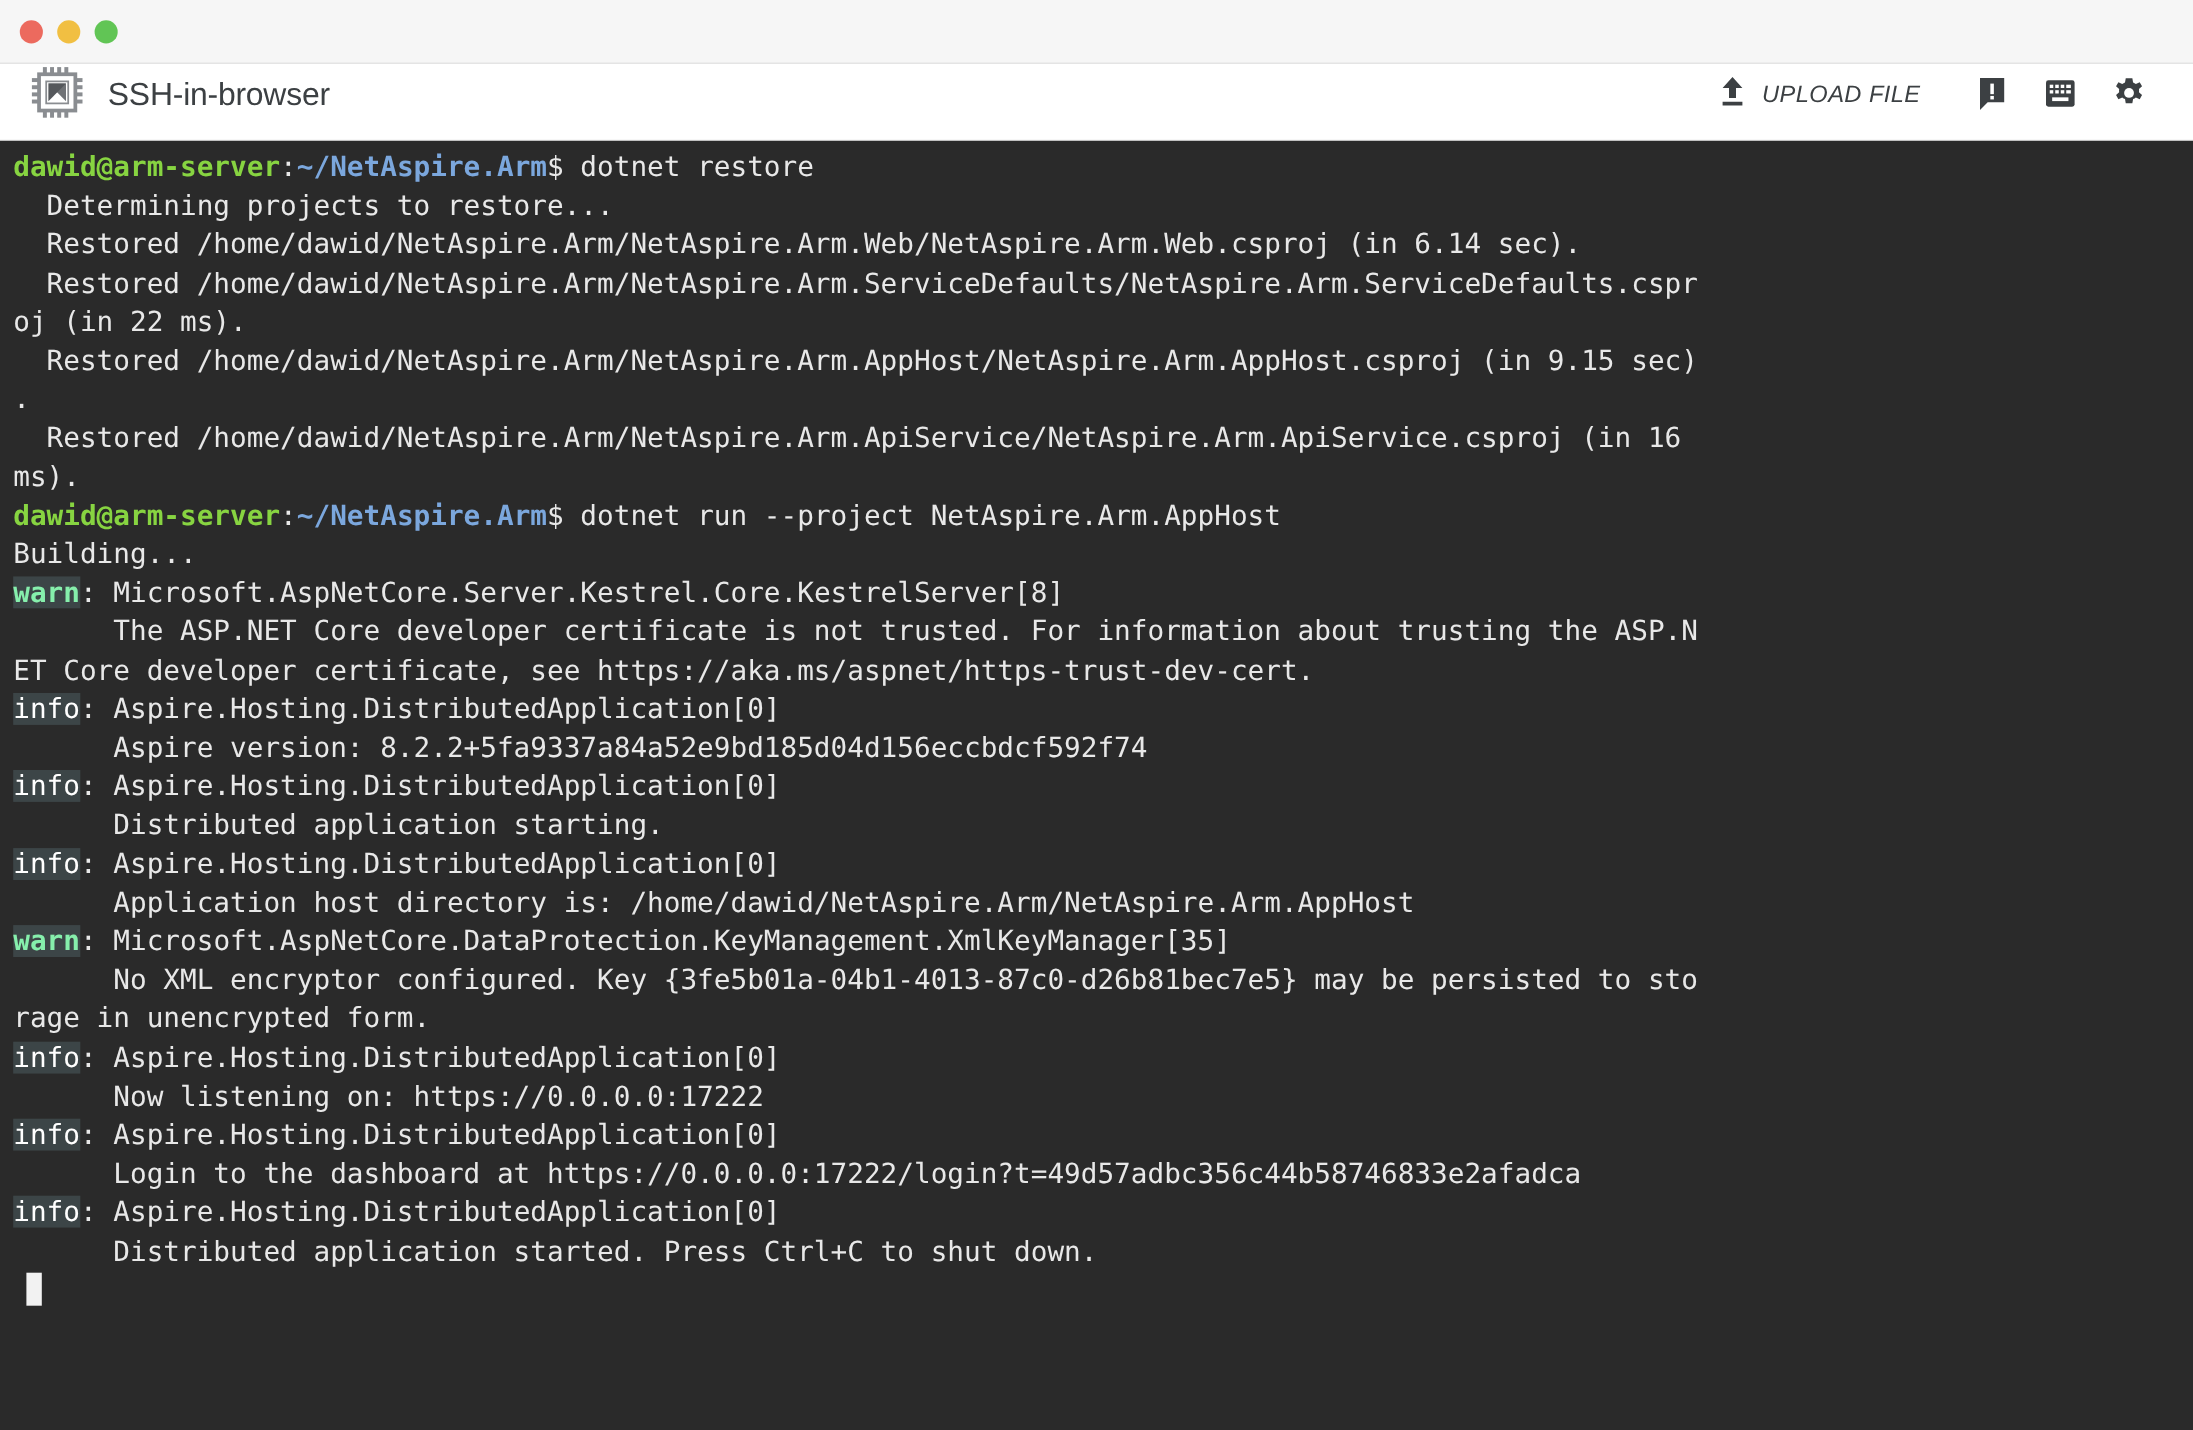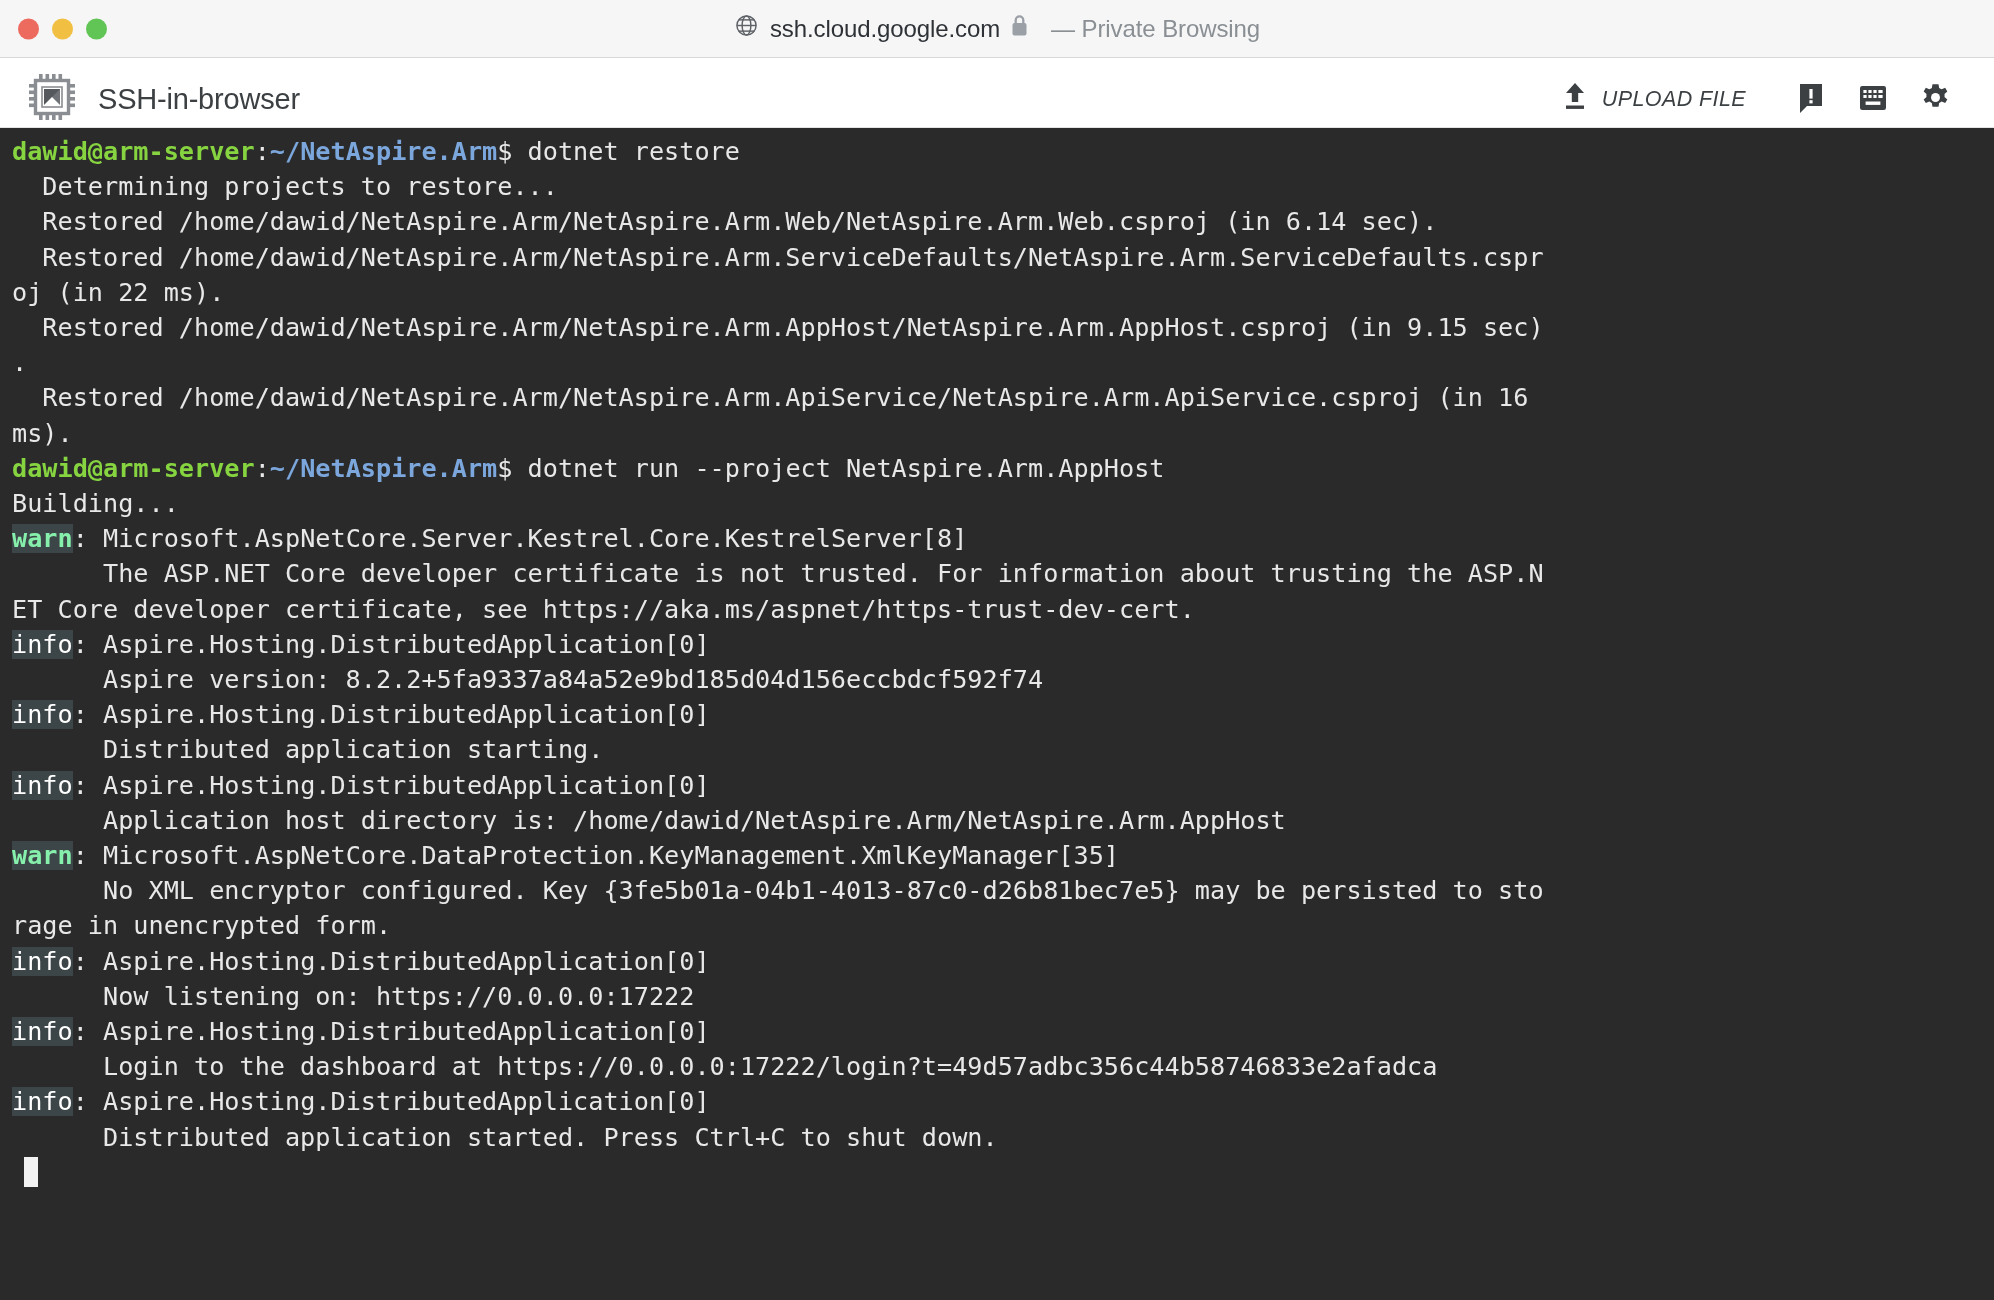--- a/index.html
+++ b/index.html
@@ -59,21 +59,21 @@
   }
   .site-host { font-weight: 400; color: #2e3236; white-space: nowrap; }
 
   
   .app-toolbar {
     position: relative;
     height: 70px;
     width: 100%;
     background: #ffffff;
     display: flex;
-    align-items: flex-end;
+    align-items: flex-start;
     padding: 0 28px 0 26px;
     border-bottom: 1px solid #e3e3e3;
   }
   .brand {
     display: flex;
     align-items: center;
     gap: 20px;
   }
   .brand-title {
     font-size: 29px;
@@ -161,39 +161,20 @@
 <body>
 
 <div class="browser-titlebar">
 
   <div class="traffic-lights">
     <span class="tl-dot tl-red"></span>
     <span class="tl-dot tl-yellow"></span>
     <span class="tl-dot tl-green"></span>
   </div>
 
-  <div class="title-center">
-    <span class="globe">
-      <svg width="25" height="25" viewBox="0 0 24 24" fill="none" stroke="#5f6368" stroke-width="1.4">
-        <circle cx="12" cy="12" r="9.2"></circle>
-        <ellipse cx="12" cy="12" rx="4.2" ry="9.2"></ellipse>
-        <line x1="2.8" y1="12" x2="21.2" y2="12"></line>
-        <line x1="4.2" y1="6.6" x2="19.8" y2="6.6"></line>
-        <line x1="4.2" y1="17.4" x2="19.8" y2="17.4"></line>
-      </svg>
-    </span>
-    <span class="site-host">ssh.cloud.google.com</span>
-    <span class="lock">
-      <svg width="17" height="23" viewBox="0 0 17 23">
-        <rect x="1.5" y="9" width="14" height="12.5" rx="2" fill="#9aa0a6"></rect>
-        <path d="M4.7 9 V6.2 a3.8 3.8 0 0 1 7.6 0 V9" fill="none" stroke="#9aa0a6" stroke-width="2.3"></path>
-      </svg>
-    </span>
-    <span class="private-label">— Private Browsing</span>
-  </div>
 
 </div>
 
 <div class="app-toolbar">
 
   <div class="brand">
     <span>
       <svg width="52" height="52" viewBox="0 0 52 52">
         <g fill="#8a8d91">
           <rect x="13" y="3" width="3.6" height="7"></rect>

